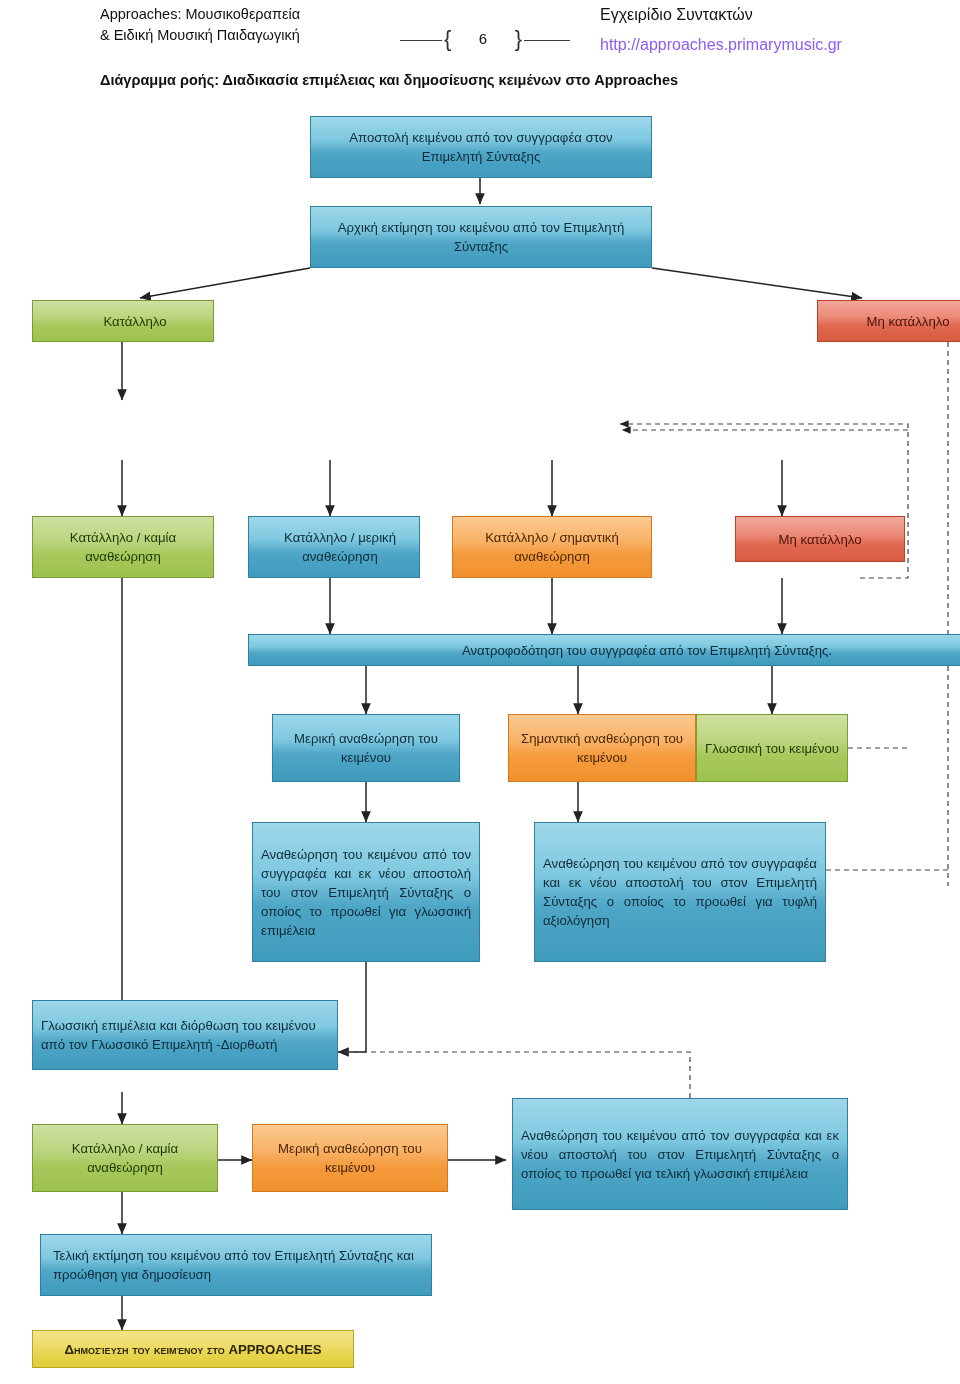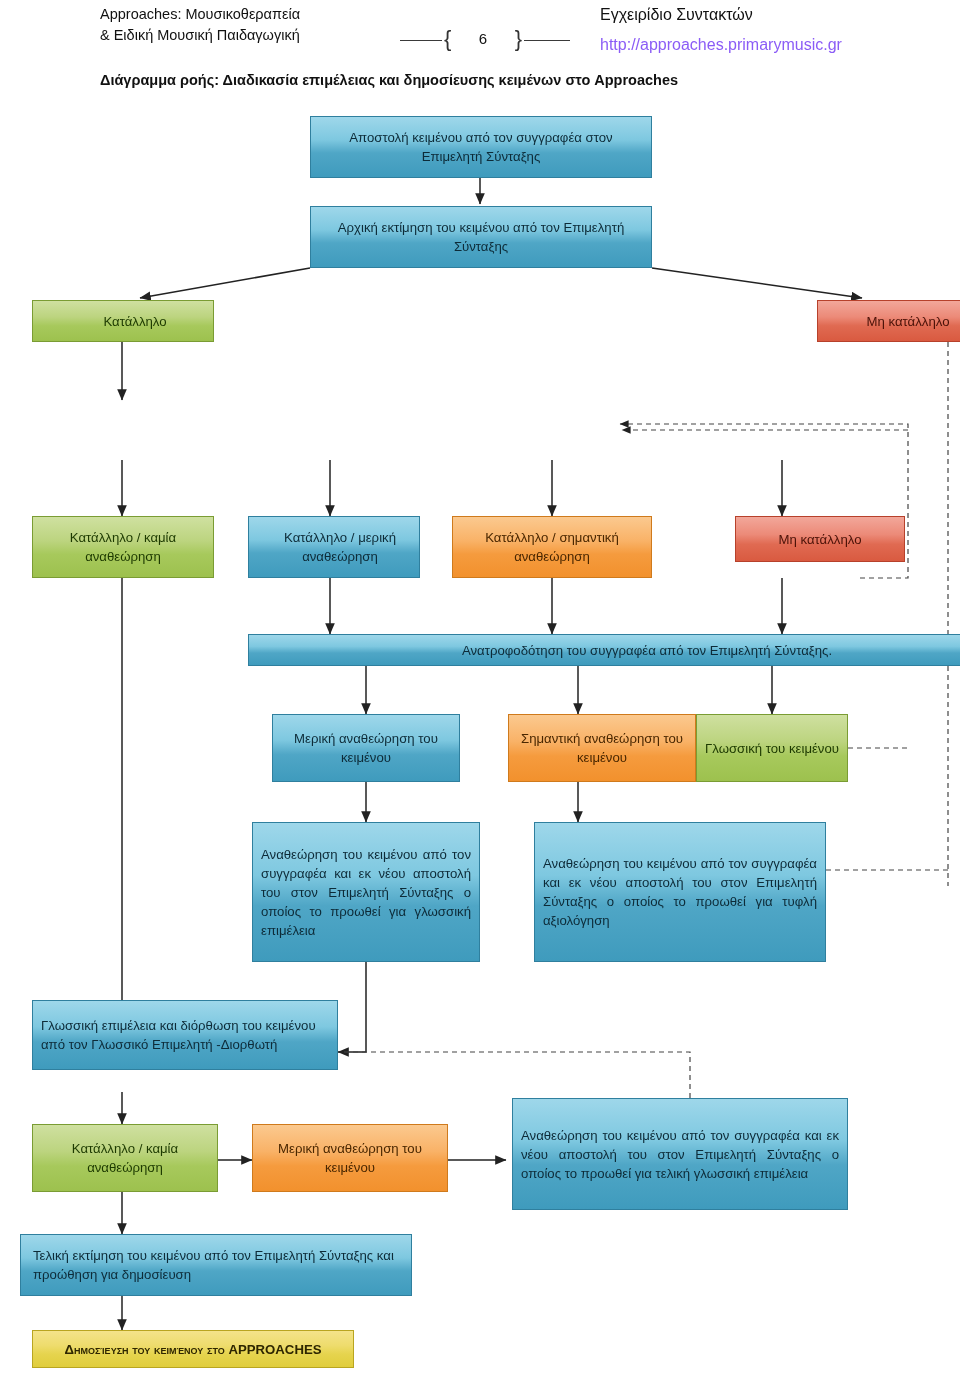--- a/index.html
+++ b/index.html
@@ -313,21 +313,21 @@
   </div>
 
   <div class="box bx-orange" style="left:252px; top:1124px; width:196px; height:68px;">
     <span class="inner">Μερική αναθεώρηση του κειμένου</span>
   </div>
 
   <div class="box bx-blue justify" style="left:512px; top:1098px; width:336px; height:112px;">
     <span class="inner">Αναθεώρηση του κειμένου από τον συγγραφέα και εκ νέου αποστολή του στον Επιμελητή Σύνταξης ο οποίος το προωθεί για τελική γλωσσική επιμέλεια</span>
   </div>
 
-  <div class="box bx-blue left" style="left:20px; top:1234px; width:392px; height:62px;padding-left:12px;">
+  <div class="box bx-blue left" style="left:40px; top:1234px; width:392px; height:62px;padding-left:12px;">
     <span class="inner">Τελική εκτίμηση του κειμένου από τον Επιμελητή Σύνταξης και προώθηση για δημοσίευση</span>
   </div>
 
   <div class="box bx-yellow" style="left:32px; top:1330px; width:322px; height:38px;">
     <span class="inner small-caps">Δημοσίευση του κειμένου στο APPROACHES</span>
   </div>
 
 </div>
 
 </body></html>

